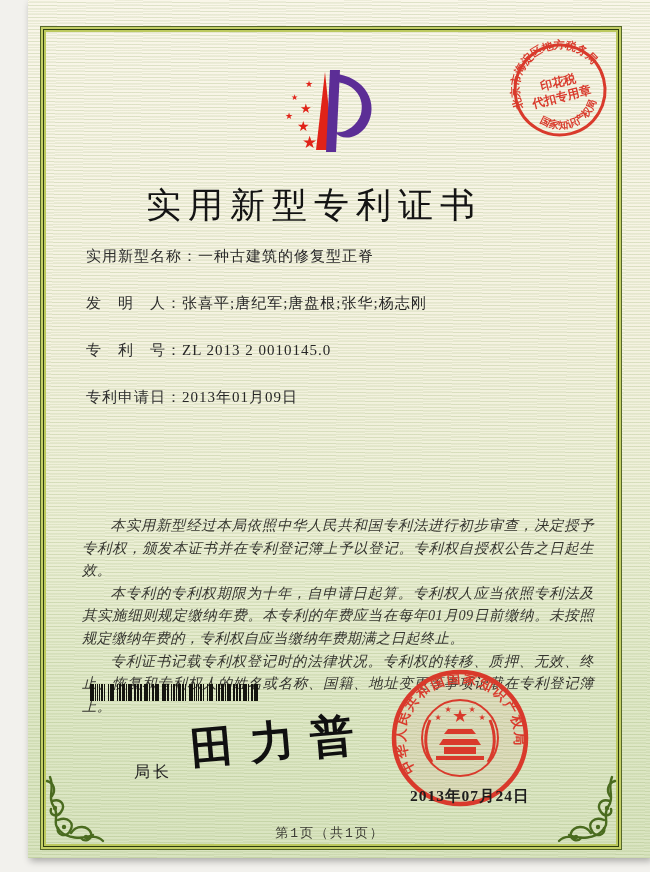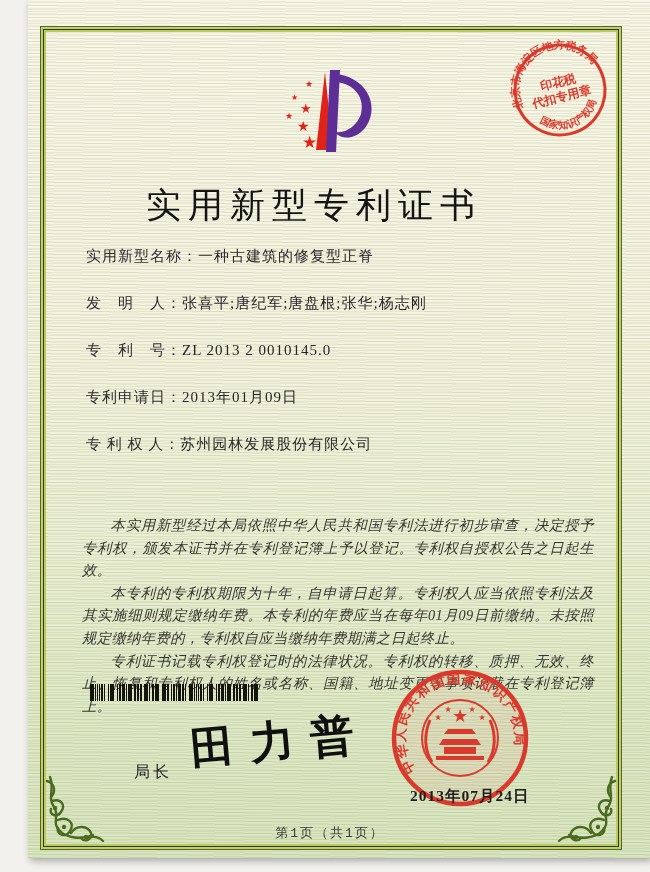--- a/index.html
+++ b/index.html
@@ -147,23 +147,20 @@
     </div>
     <div class="frow">
       <span class="lab">发　明　人：</span><span>张喜平;唐纪军;唐盘根;张华;杨志刚</span>
     </div>
     <div class="frow">
       <span class="lab">专　利　号：</span><span>ZL 2013 2 0010145.0</span>
     </div>
     <div class="frow">
       <span class="lab">专利申请日：</span><span>2013年01月09日</span>
     </div>
-    <div class="frow">
-      <span class="lab">专 利 权 人：</span><span>苏州园林发展股份有限公司</span>
-    </div>
   </div>
 
   <div class="paras">
     <p>本实用新型经过本局依照中华人民共和国专利法进行初步审查，决定授予专利权，颁发本证书并在专利登记簿上予以登记。专利权自授权公告之日起生效。</p>
     <p>本专利的专利权期限为十年，自申请日起算。专利权人应当依照专利法及其实施细则规定缴纳年费。本专利的年费应当在每年01月09日前缴纳。未按照规定缴纳年费的，专利权自应当缴纳年费期满之日起终止。</p>
     <p>专利证书记载专利权登记时的法律状况。专利权的转移、质押、无效、终止、恢复和专利权人的姓名或名称、国籍、地址变更等事项记载在专利登记簿上。</p>
   </div>
 
   <div class="barcode"></div>
 

